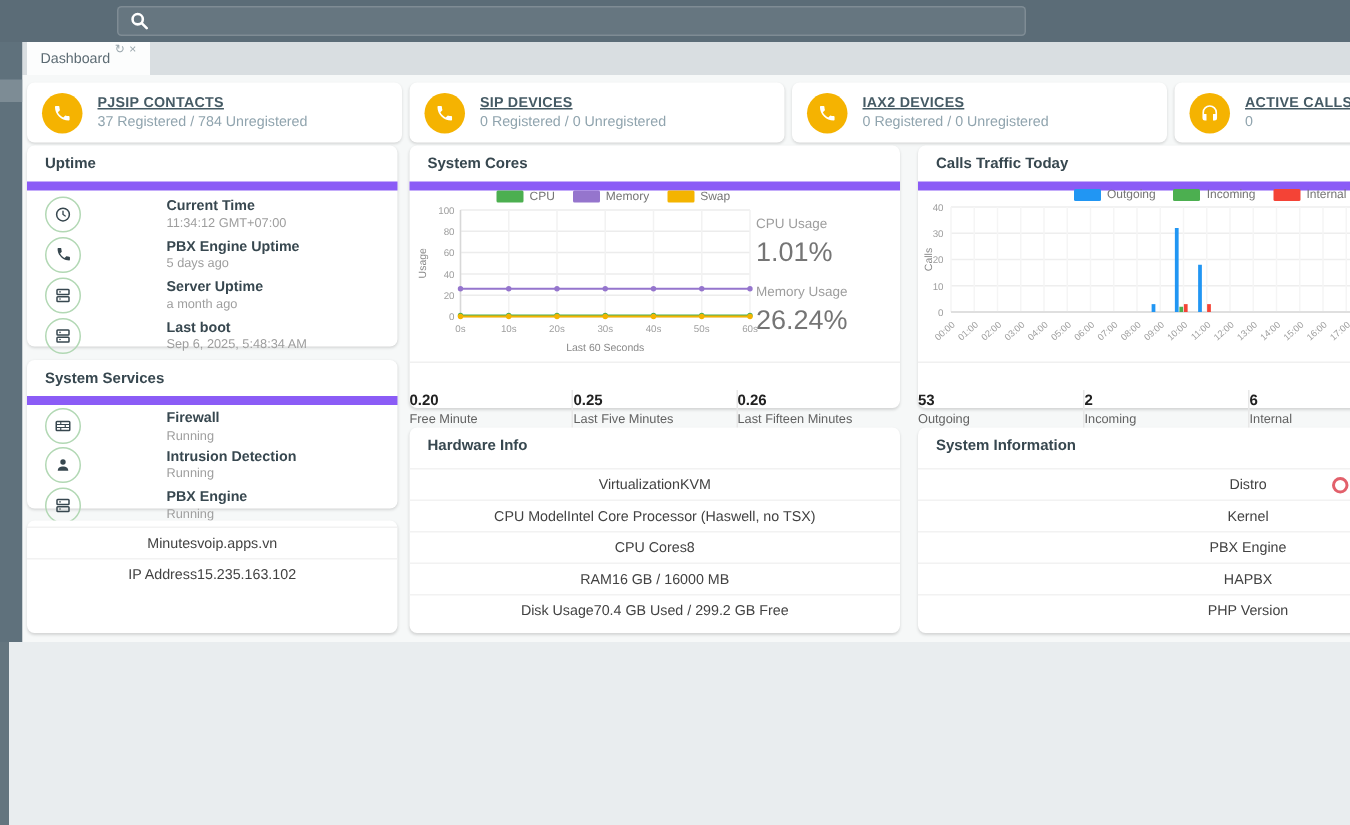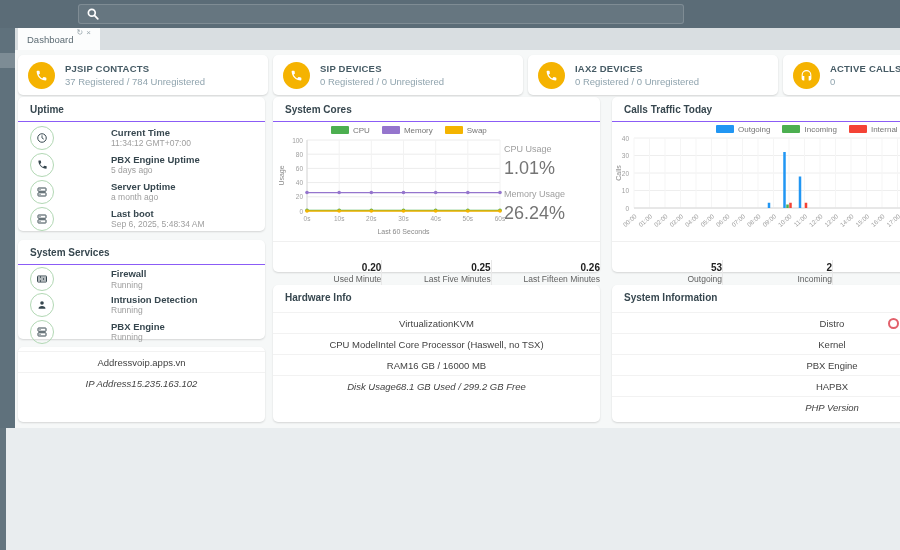--- a/index.html
+++ b/index.html
@@ -24,50 +24,50 @@
     display:flex;align-items:center;font-size:9.5px;color:#5c6b73;}
   .tab-sup{position:relative;top:-6px;margin-left:3px;font-size:8px;color:#9aa7ad;line-height:1;}
 
   .page-bg{position:absolute;left:15px;top:50px;width:885px;height:378px;background:#f6f8f8;}
 
   .stat-row{position:absolute;left:18px;top:55px;display:flex;gap:5px;}
   .stat-card{width:250px;height:40px;background:#fff;border-radius:5px;flex:0 0 auto;
     box-shadow:0 1px 2px rgba(0,0,0,.14);display:flex;align-items:center;padding-left:10px;}
   .stat-ic{width:27px;height:27px;border-radius:50%;background:#f5b301;display:flex;
     align-items:center;justify-content:center;margin-right:10px;flex:0 0 auto;}
-  .stat-title{font-size:9.5px;font-weight:bold;color:#455a64;letter-spacing:.2px;}
+  .stat-title{font-size:9.5px;font-weight:bold;color:#455a64;letter-spacing:.2px;text-decoration:underline;}
   .stat-sub{font-size:9.5px;color:#90a4ae;margin-top:2px;}
 
   .card{position:absolute;background:#fff;border-radius:5px;box-shadow:0 1px 2px rgba(0,0,0,.14);}
   .card-h{padding:7px 12px 6px;font-size:10px;font-weight:bold;color:#37474f;
-    border-bottom:1px solid #8b5cf6;}
+    border-bottom:6px solid #8b5cf6;}
 
   .li{display:flex;align-items:center;padding:0 12px;height:27px;gap:48px;}
   .li-ic{width:24px;height:24px;border-radius:50%;border:1.5px solid #b2d8b4;display:flex;
     align-items:center;justify-content:center;margin-right:9px;flex:0 0 auto;}
   .li-title{font-size:9.5px;font-weight:bold;color:#37474f;line-height:1.2;}
   .li-sub{font-size:8.5px;color:#9e9e9e;line-height:1.2;}
 
   .rows{margin-top:7px;}
   .trow{display:flex;justify-content:center;align-items:center;padding:0 12px;height:21px;
     border-bottom:1px solid #f2f2f2;font-size:9.5px;color:#424242;position:relative;}
-  .trow:last-child{border-bottom:none;font-style:italic;}
+  .trow:last-child{border-bottom:none;}
 
   .chart-zone{position:absolute;top:25px;left:0;right:0;bottom:31px;}
   .legend{position:absolute;display:flex;gap:12px;align-items:center;}
-  .leg-item{display:flex;align-items:flex-start;gap:4px;font-size:8px;color:#757575;}
+  .leg-item{display:flex;align-items:center;gap:4px;font-size:8px;color:#757575;}
   .leg-swatch{width:18px;height:8px;border-radius:1px;display:inline-block;}
 
   .usage-panel{position:absolute;right:8px;top:6px;width:88px;}
   .up-lab{font-size:9px;color:#9e9e9e;margin-top:10px;}
   .up-val{font-size:18px;color:#757575;margin-top:4px;}
 
   .cfoot{position:absolute;left:0;right:0;bottom:0;height:31px;border-top:1px solid #f0f0f0;
     display:flex;align-items:center;}
-  .fcol{text-align:right;padding:2px 0;margin-top:32px;}
+  .fcol{text-align:left;padding:2px 0;margin-top:32px;}
   .fcol+.fcol{border-left:1px solid #e8e8e8;}
   .fval{font-size:10px;font-weight:bold;color:#212121;}
   .flab{font-size:8.5px;color:#616161;margin-top:1px;}
 
   .distro-ic{position:absolute;left:276px;top:5px;width:11px;height:11px;border:2px solid #e2606b;
     border-radius:50%;}
 </style>
 </head>
 <body>
 
@@ -239,21 +239,21 @@
           <div class="li-title">PBX Engine</div>
       <div class="li-sub">Running</div>
         </div>
     </div>
   </div>
 </div>
 
 <div class="card" style="left:18px;top:347px;width:247px;height:75px;">
   <div class="rows" style="margin-top:4px;border-top:1px solid #f2f2f2;">
     <div class="trow">
-      <span>Address</span>
+      <span>Minutes</span>
       <span>voip.apps.vn</span>
     </div>
     <div class="trow">
       <span>IP Address</span>
       <span>15.235.163.102</span>
     </div>
   </div>
 </div>
 
 <div class="card" style="left:273px;top:97px;width:327px;height:175px;">
@@ -332,21 +332,21 @@
     <div class="usage-panel">
       <div class="up-lab" style="margin-top:16px;">CPU Usage</div>
       <div class="up-val">1.01%</div>
       <div class="up-lab">Memory Usage</div>
       <div class="up-val">26.24%</div>
     </div>
   </div>
   <div class="cfoot">
     <div class="fcol" style="flex:1">
       <div class="fval">0.20</div>
-      <div class="flab">Used Minute</div>
+      <div class="flab">Free Minute</div>
     </div>
     <div class="fcol" style="flex:1">
       <div class="fval">0.25</div>
       <div class="flab">Last Five Minutes</div>
     </div>
     <div class="fcol" style="flex:1">
       <div class="fval">0.26</div>
       <div class="flab">Last Fifteen Minutes</div>
     </div>
   </div>
@@ -357,26 +357,30 @@
   <div class="rows" style="margin-top:3px;border-top:1px solid #f2f2f2;">
     <div class="trow">
       <span>Virtualization</span>
       <span>KVM</span>
     </div>
     <div class="trow">
       <span>CPU Model</span>
       <span>Intel Core Processor (Haswell, no TSX)</span>
     </div>
     <div class="trow">
+      <span>CPU Cores</span>
+      <span>8</span>
+    </div>
+    <div class="trow">
       <span>RAM</span>
       <span>16 GB / 16000 MB</span>
     </div>
     <div class="trow">
       <span>Disk Usage</span>
-      <span>68.1 GB Used / 299.2 GB Free</span>
+      <span>70.4 GB Used / 299.2 GB Free</span>
     </div>
   </div>
 </div>
 
 <div class="card" style="left:612px;top:97px;width:440px;height:175px;">
   <div class="card-h">Calls Traffic Today</div>
   <div class="chart-zone">
     <div class="legend" id="calls-legend" style="top:3px;left:104px;">
         <span class="leg-item">
           <span class="leg-swatch" style="background: rgb(33, 150, 243);"></span>

